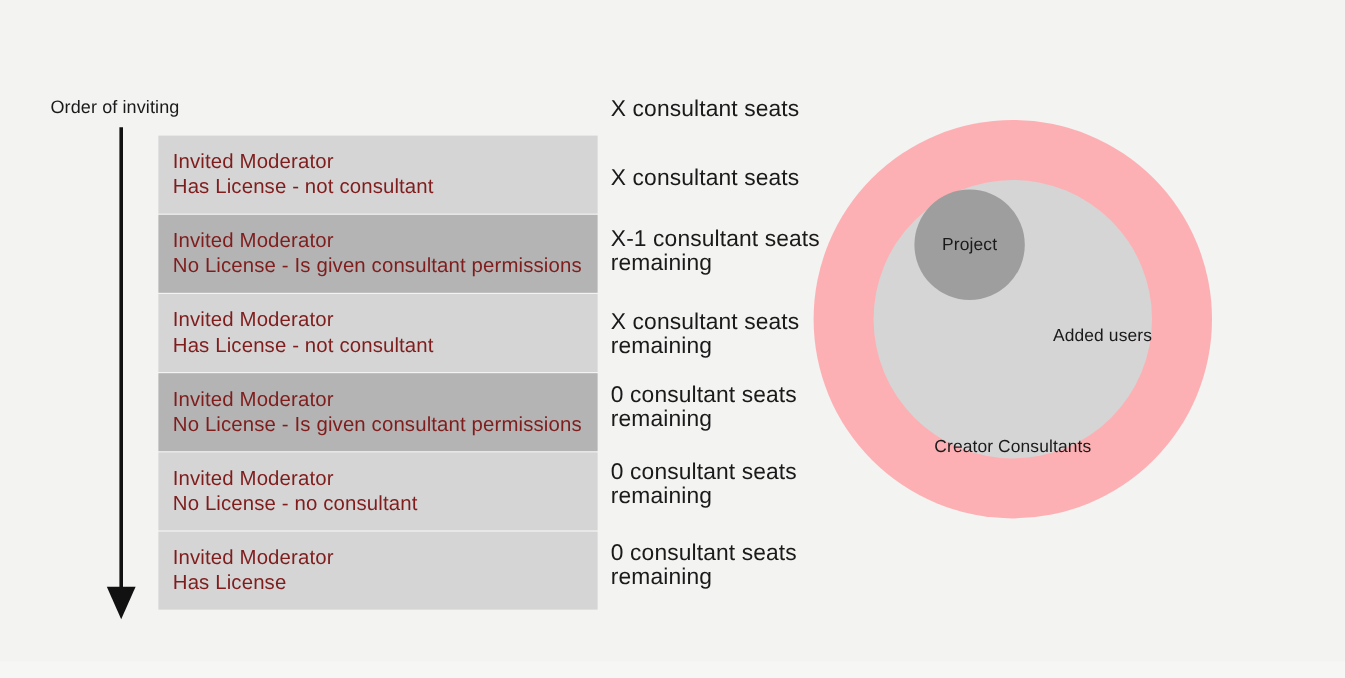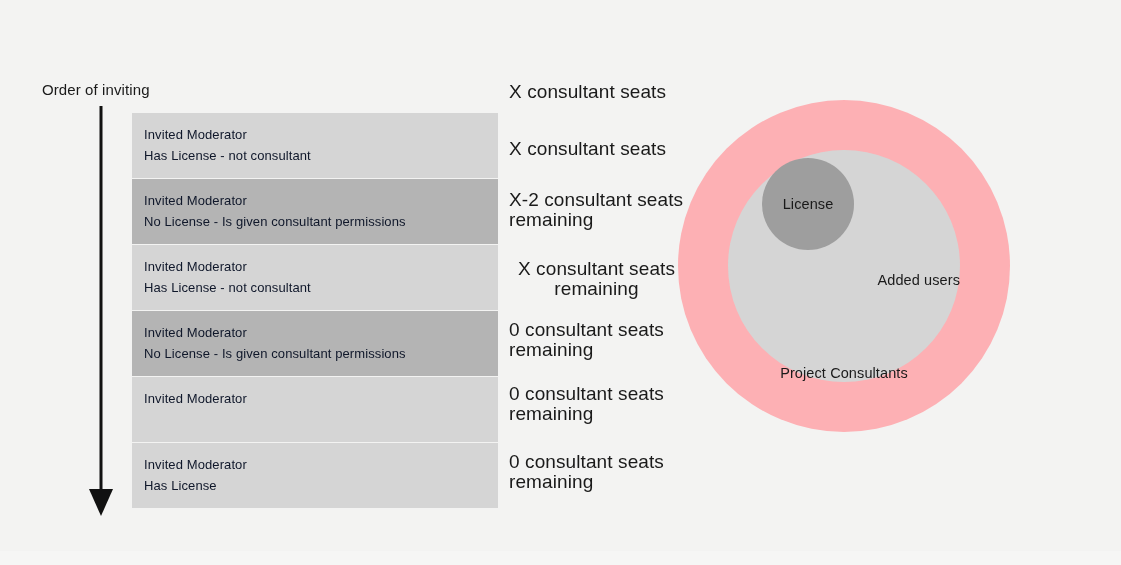--- a/index.html
+++ b/index.html
@@ -67,24 +67,24 @@
     height: 65px;
     box-sizing: border-box;
     padding: 11px 0 0 12px;
     margin-bottom: 1px;
     background: #d5d5d5;
   }
   .step-row.dark {
     background: #b4b4b4;
   }
   .step-line {
-    font-size: 13px;
+    font-size: 17px;
     line-height: 21px;
     letter-spacing: 0.1px;
-    color: #0f172a;
+    color: #7f1d1d;
     white-space: nowrap;
   }
 
   
   .seats {
     position: absolute;
     left: 509px;
     top: 0;
     width: 180px;
   }
@@ -179,38 +179,39 @@
       <div class="step-row">
         <div class="step-line">Invited Moderator</div>
         <div class="step-line">Has License - not consultant</div>
       </div>
       <div class="step-row dark">
         <div class="step-line">Invited Moderator</div>
         <div class="step-line">No License - Is given consultant permissions</div>
       </div>
       <div class="step-row">
         <div class="step-line">Invited Moderator</div>
+        <div class="step-line">No License - no consultant</div>
       </div>
       <div class="step-row">
         <div class="step-line">Invited Moderator</div>
         <div class="step-line">Has License</div>
       </div>
     </div>
 
   <div class="seats">
       <div class="seat-note" style="top: 82px;">X consultant seats</div>
       <div class="seat-note" style="top: 139px;">X consultant seats</div>
-      <div class="seat-note" style="top: 190px;">X-2 consultant seats remaining</div>
-      <div class="seat-note" style="top: 259px; text-align: center;">X consultant seats remaining</div>
+      <div class="seat-note" style="top: 190px;">X-1 consultant seats remaining</div>
+      <div class="seat-note" style="top: 259px;">X consultant seats remaining</div>
       <div class="seat-note" style="top: 320px;">0 consultant seats remaining</div>
       <div class="seat-note" style="top: 384px;">0 consultant seats remaining</div>
       <div class="seat-note" style="top: 452px;">0 consultant seats remaining</div>
     </div>
 
   <div class="circle-outer"></div>
   <div class="circle-mid"></div>
   <div class="circle-inner"></div>
 
-  <div class="circle-caption cap-creator">License</div>
+  <div class="circle-caption cap-creator">Project</div>
   <div class="circle-caption cap-added">Added users</div>
-  <div class="circle-caption cap-consultants">Project Consultants</div>
+  <div class="circle-caption cap-consultants">Creator Consultants</div>
 
 </div>
 
 </body></html>

